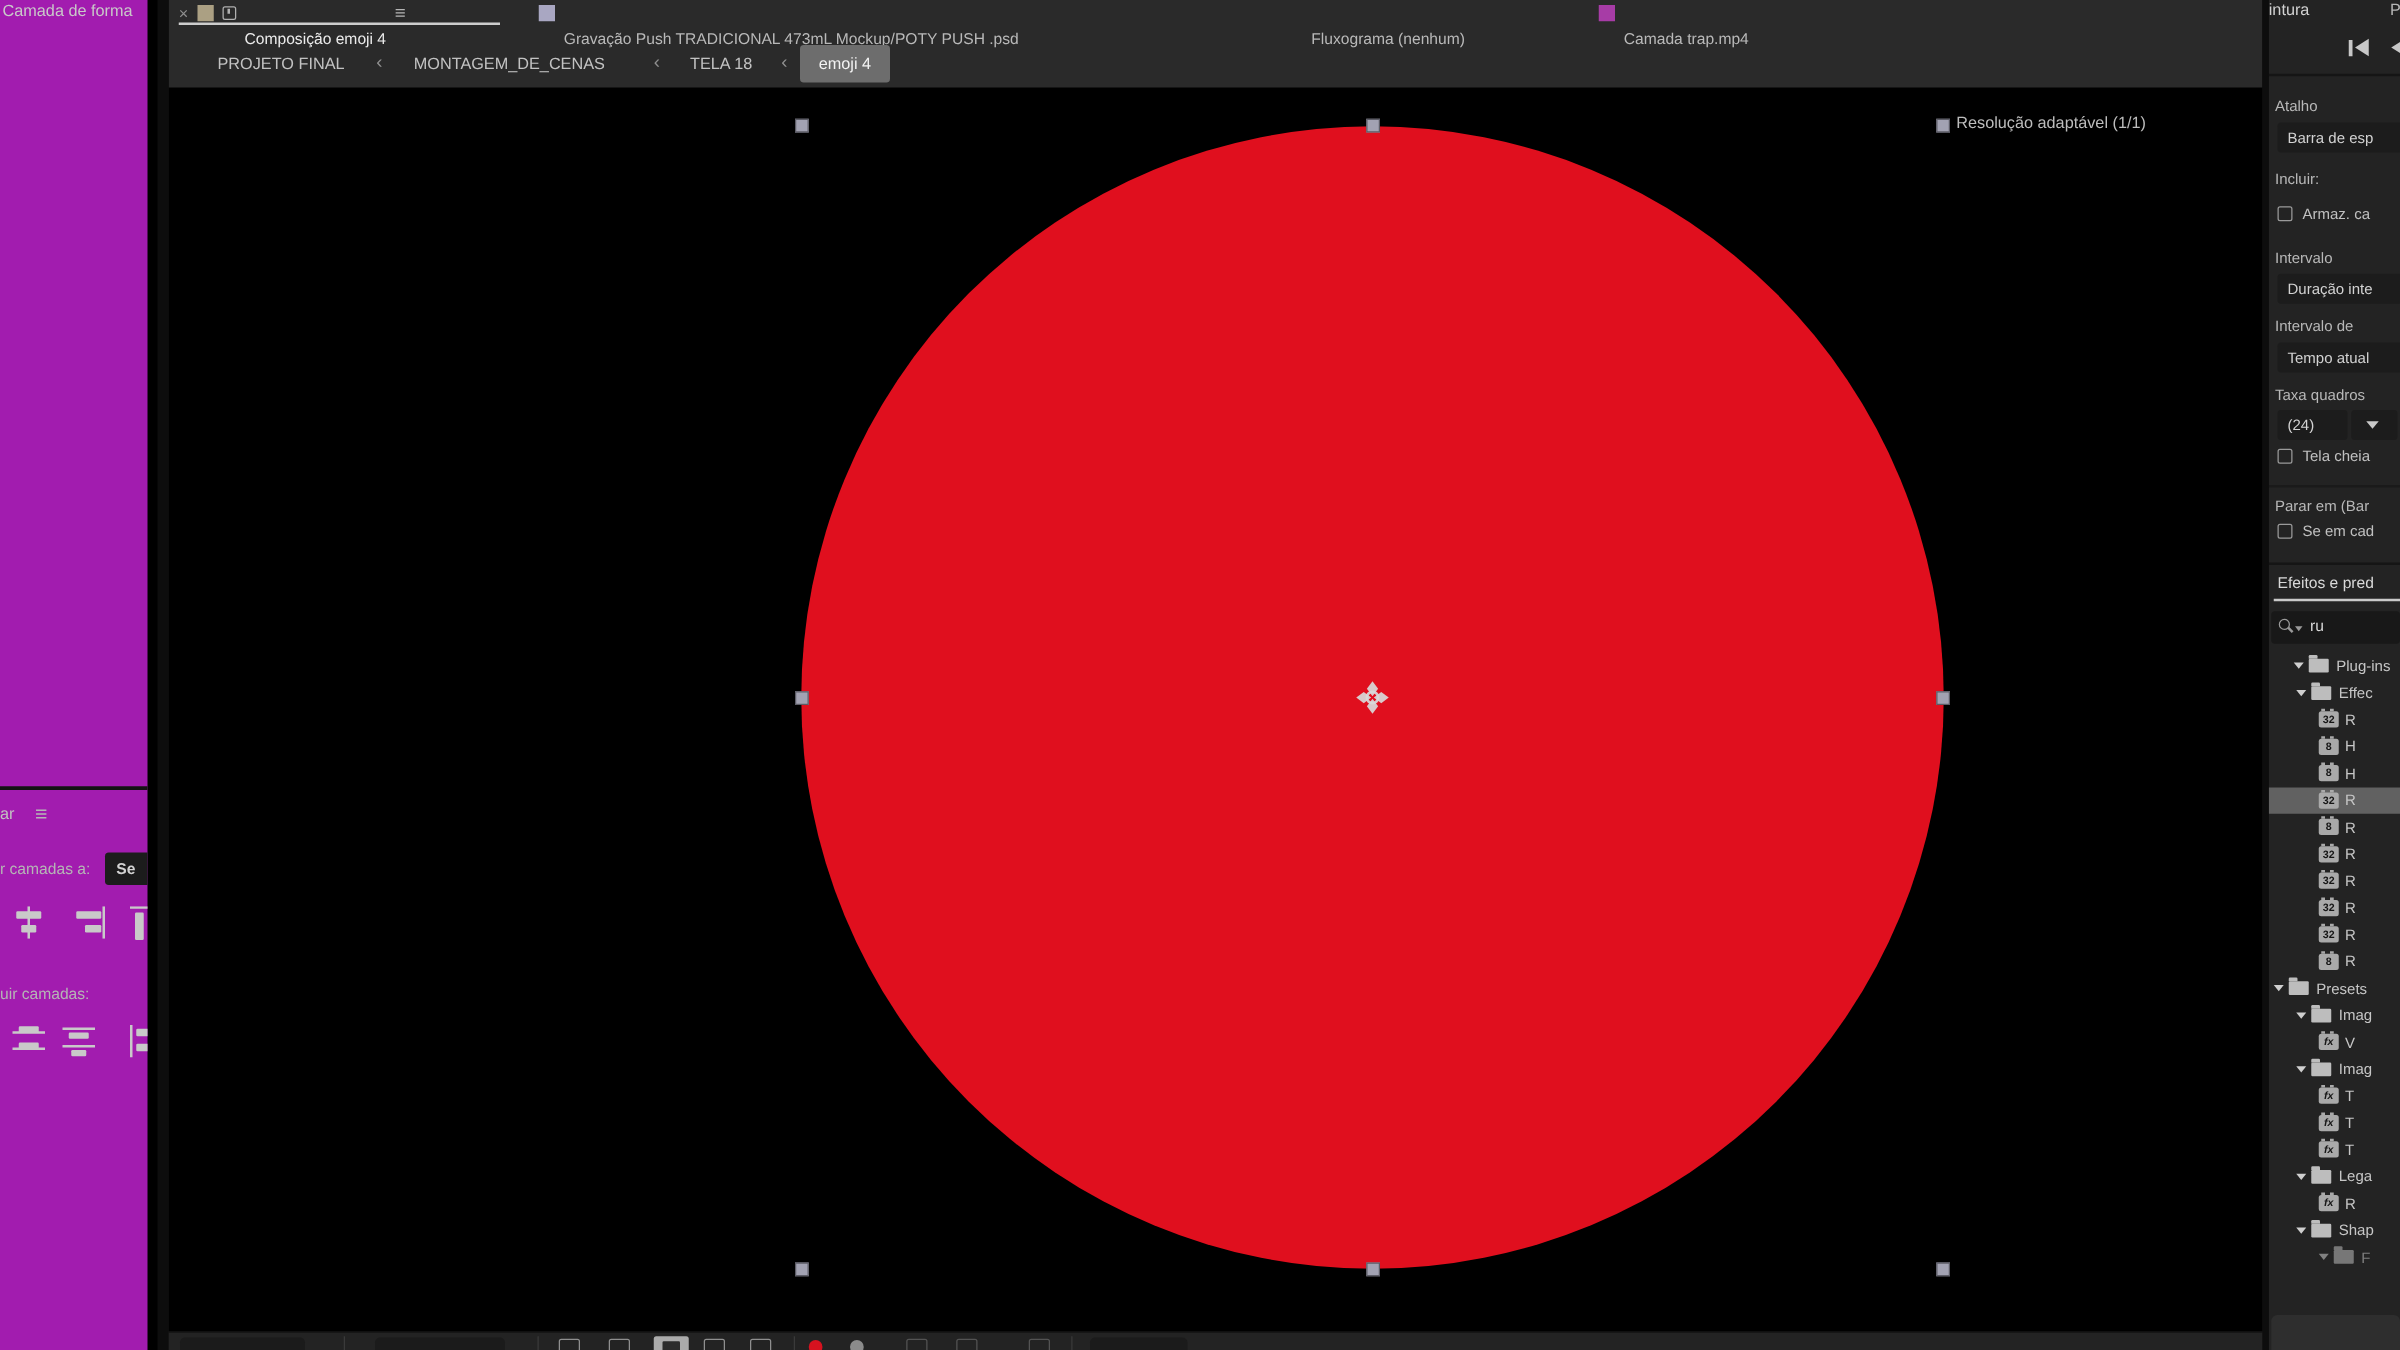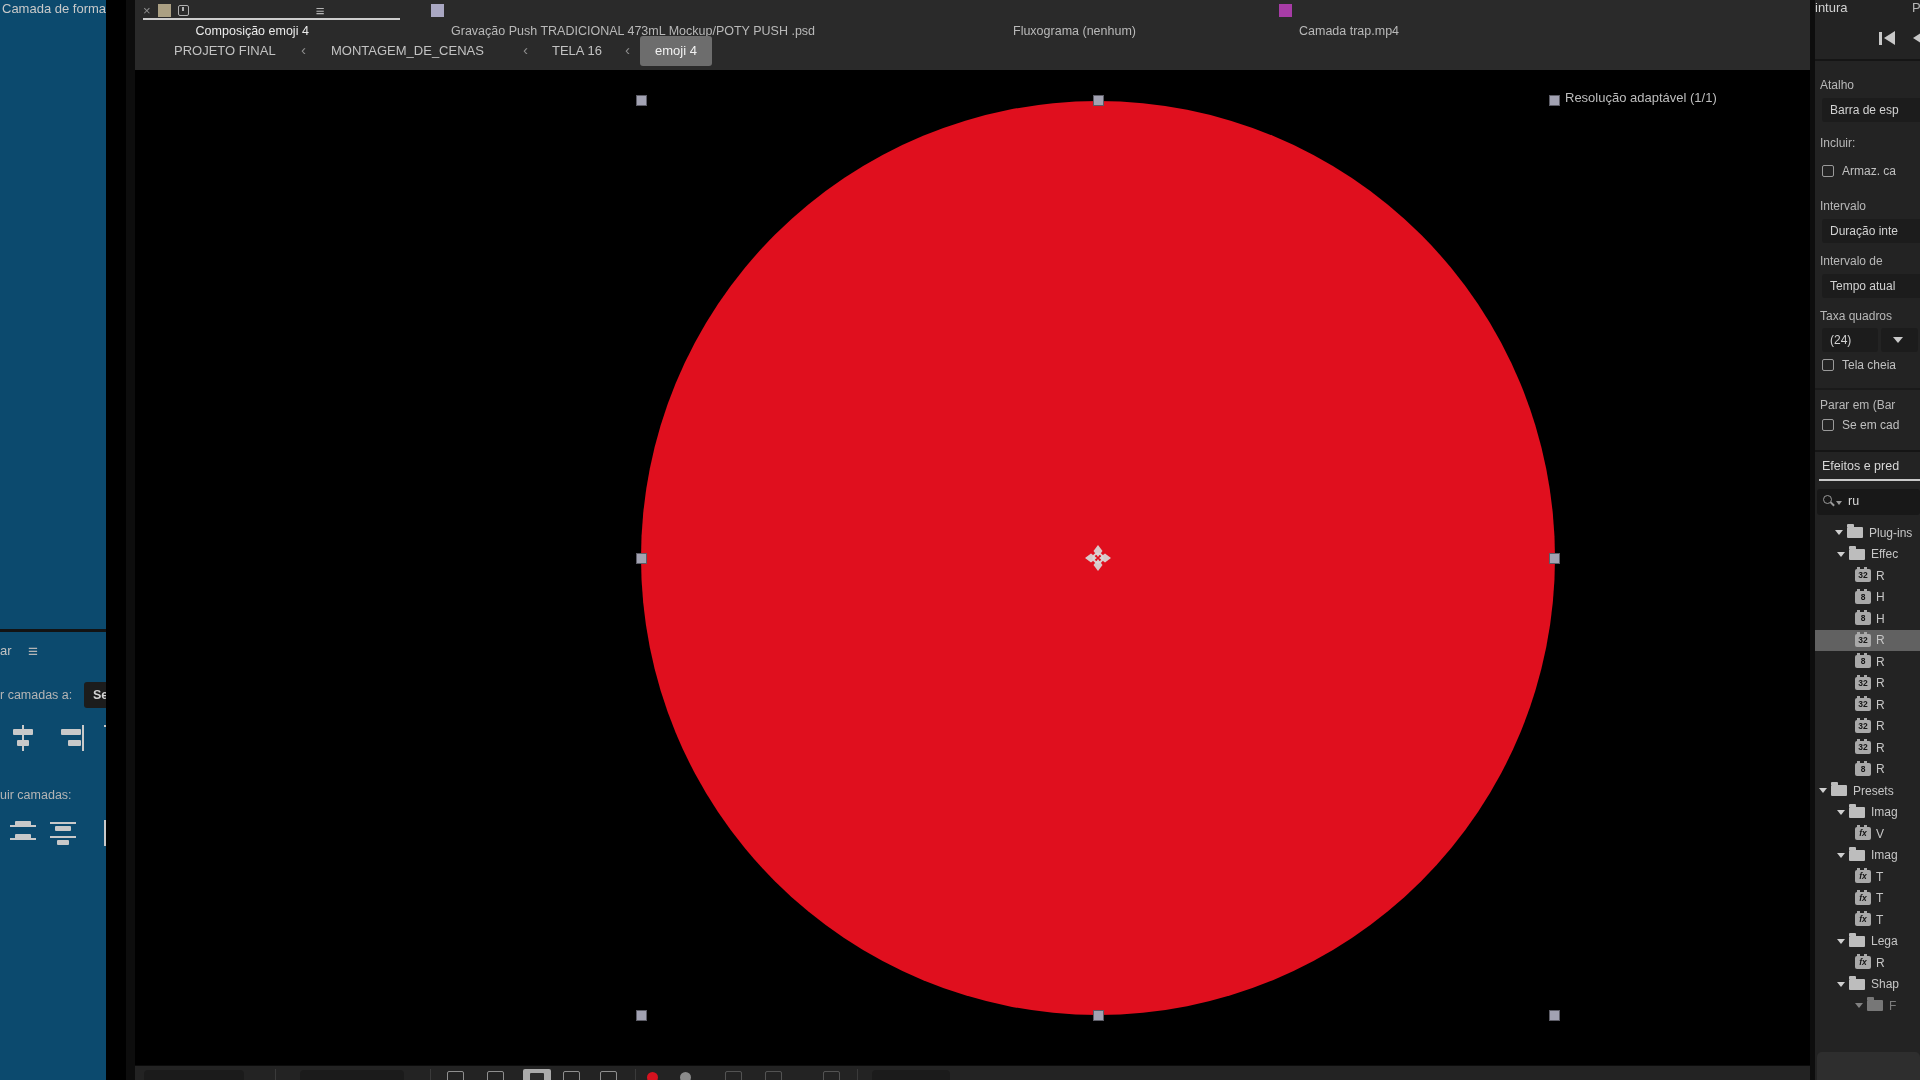--- a/index.html
+++ b/index.html
@@ -1,20 +1,20 @@
 <!DOCTYPE html>
 <html><head>
 <meta charset="utf-8">
 <style>
   * { margin:0; padding:0; box-sizing:border-box; }
   html,body { width:1920px; height:1080px; overflow:hidden; background:#000;
     font-family:"Liberation Sans", sans-serif; }
 
   
-  #left-panel { position:absolute; left:0; top:0; width:106px; height:1080px; background:#0c4a6e; overflow:hidden; }
+  #left-panel { position:absolute; left:0; top:0; width:118px; height:1080px; background:#a21caf; overflow:hidden; }
   #lp-top-label { position:absolute; left:2px; top:1px; width:124px; font-size:13px; color:#c9c9c9; white-space:nowrap; overflow:hidden; }
   #lp-divider { position:absolute; left:0; top:629px; width:126px; height:3px; background:#131313; }
   #align-title { position:absolute; left:0; top:643px; font-size:13px; color:#c2c2c2; }
   #align-menu-icon { position:absolute; left:28px; top:646px; width:16px; height:12px; color:#b5b5b5; font-size:17px; line-height:12px; }
   #align-to-label { position:absolute; left:0; top:688px; font-size:12.5px; color:#b5b5b5; }
   #align-to-dd { position:absolute; left:84px; top:682px; width:46px; height:26px; background:#1c1c1c; border-radius:3px; color:#d2d2d2; font-size:12.5px; line-height:26px; padding-left:9px;font-weight:bold; }
   .al-ic { position:absolute; top:725px; }
   .al-ic svg, .ds-ic svg { display:block; }
   #distribute-label { position:absolute; left:0; top:788px; font-size:12.5px; color:#b5b5b5; }
   .ds-ic { position:absolute; top:820px; }
@@ -163,36 +163,36 @@
         <span class="tclose">×</span>
         <span class="tswatch" style="background: rgb(171, 160, 131);"></span>
         <span class="comp-icon"></span>
         <span class="tlabel">Composição emoji 4</span>
         <span class="tmenu">≡</span>
       </div>
       <div class="vtab" style="left: 296px; text-align: right;">
         <span class="tswatch" style="background: rgb(169, 167, 194);"></span>
         <span class="tlabel">Gravação Push TRADICIONAL 473mL Mockup/POTY PUSH .psd</span>
       </div>
-      <div class="vtab" style="left: 878px;">
+      <div class="vtab" style="left: 914px;">
         <span class="tlabel">Fluxograma (nenhum)</span>
       </div>
       <div class="vtab" style="left: 1144px;">
         <span class="tswatch" style="background: rgb(167, 60, 166);"></span>
         <span class="tlabel">Camada trap.mp4</span>
       </div>
     </div>
   <div id="tab-underline"></div>
 
   <div id="crumb-bar">
       <span class="crumb" style="left: 39px;">PROJETO FINAL</span>
       <span class="crumb-sep" style="left: 166px;">‹</span>
       <span class="crumb" style="left: 196px;">MONTAGEM_DE_CENAS</span>
       <span class="crumb-sep" style="left: 388px;">‹</span>
-      <span class="crumb" style="left: 417px;">TELA 16</span>
+      <span class="crumb" style="left: 417px;">TELA 18</span>
       <span class="crumb-sep" style="left: 490px;">‹</span>
       <div id="crumb-current">emoji 4</div>
     </div>
 
   <div id="stage">
     <div id="red-circle" style="background: rgb(224, 15, 30);"></div>
 
     <div class="handle" style="left: 501px; top: 25px; background: rgb(162, 162, 178);"></div>
     <div class="handle" style="left: 958px; top: 25px; background: rgb(162, 162, 178);"></div>
     <div class="handle" style="left: 1414px; top: 25px; background: rgb(162, 162, 178);"></div>

